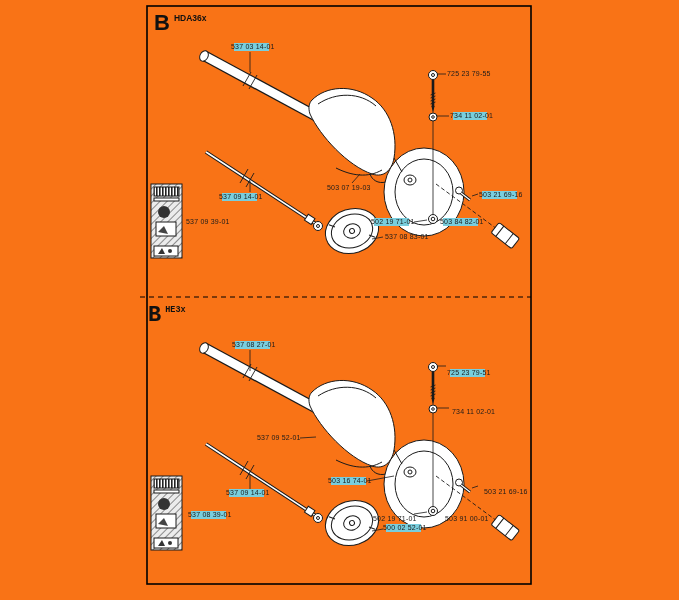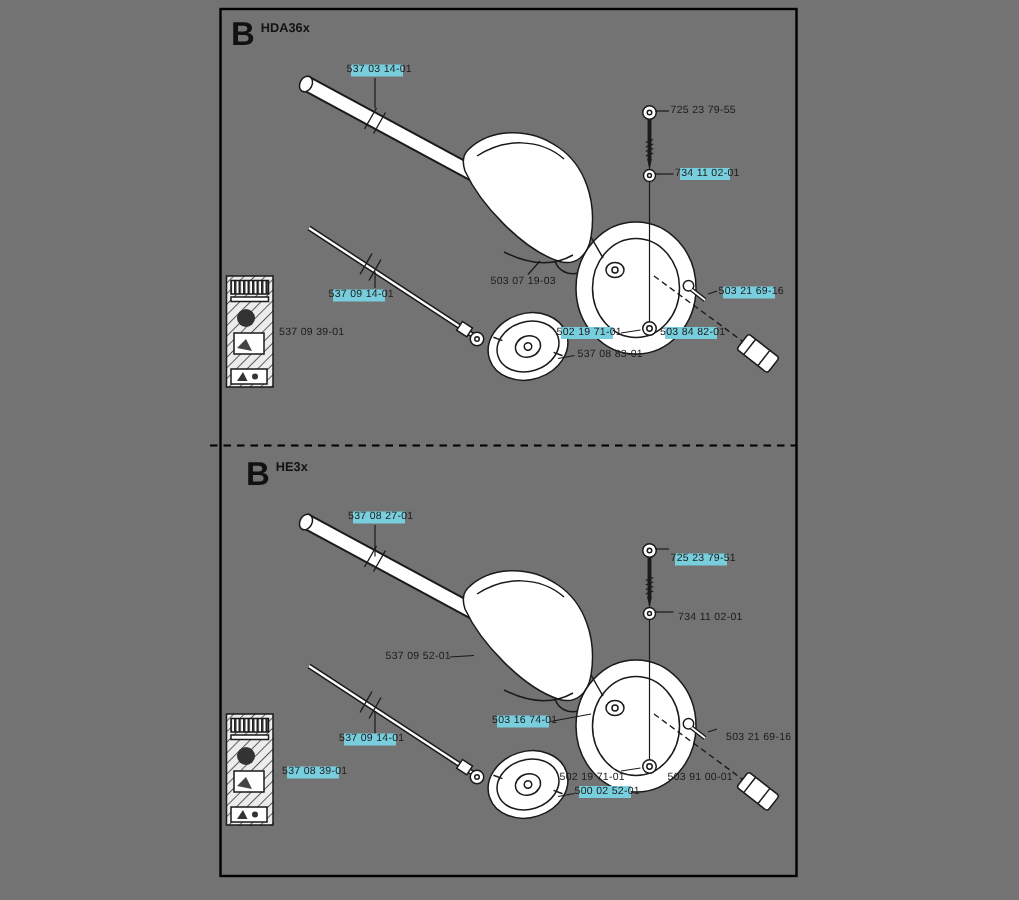--- a/index.html
+++ b/index.html
@@ -1,18 +1,18 @@
 <!DOCTYPE html>
 <html style="--hl: #79cedd;"><head>
 <meta charset="utf-8">
 <style>
   :root{ --hl:#79cedd; --ink:#1a1a1a; }
   html,body{margin:0;padding:0;}
   body{width:679px;height:600px;background:#ffffff;font-family:"Liberation Sans",sans-serif;overflow:hidden;}
-  .page{position:relative;width:679px;height:600px;background:#737373;}
+  .page{position:relative;width:679px;height:600px;background:#f97316;}
   svg.art{position:absolute;left:0;top:0;}
   .panel-header{position:absolute;white-space:nowrap;}
   .bletter{font-size:22px;font-weight:bold;color:#111;letter-spacing:0;}
   .model{font-size:8.5px;font-weight:bold;color:#111;vertical-align:9px;margin-left:4px;}
   .label-layer{position:absolute;left:0;top:0;width:679px;height:600px;pointer-events:none;}
   .plabel{position:absolute;font-size:7px;line-height:8px;color:#1c1c1c;white-space:nowrap;letter-spacing:.2px;pointer-events:auto;}
   .plabel.hl{background:linear-gradient(90deg,rgba(0,0,0,0) 0 7%,var(--hl) 7% 86%,rgba(0,0,0,0) 86%);}
 </style>
 </head>
 <body>
@@ -134,21 +134,21 @@
         <line x1="250" y1="474" x2="250" y2="489"></line>
         <line x1="300" y1="438" x2="316" y2="437"></line>
         <line x1="367" y1="481" x2="394" y2="476"></line>
       </g>
     </g>
   </svg>
 
   <div class="panel-header" style="left:154px;top:10px;">
     <span class="bletter">B</span><span class="model">HDA36x</span>
   </div>
-  <div class="panel-header" style="left:164px;top:303px;">
+  <div class="panel-header" style="left:148px;top:303px;font-family:Liberation Mono, monospace;">
     <span class="bletter">B</span><span class="model">HE3x</span>
   </div>
 
   <div class="label-layer">
       <span class="plabel hl" style="left: 231px; top: 43px;">537 03 14-01</span>
       <span class="plabel" style="left: 447px; top: 70px;">725 23 79-55</span>
       <span class="plabel hl" style="left: 450px; top: 112px;">734 11 02-01</span>
       <span class="plabel" style="left: 327px; top: 184px;">503 07 19-03</span>
       <span class="plabel hl" style="left: 219px; top: 193px;">537 09 14-01</span>
       <span class="plabel" style="left: 186px; top: 218px;">537 09 39-01</span>

